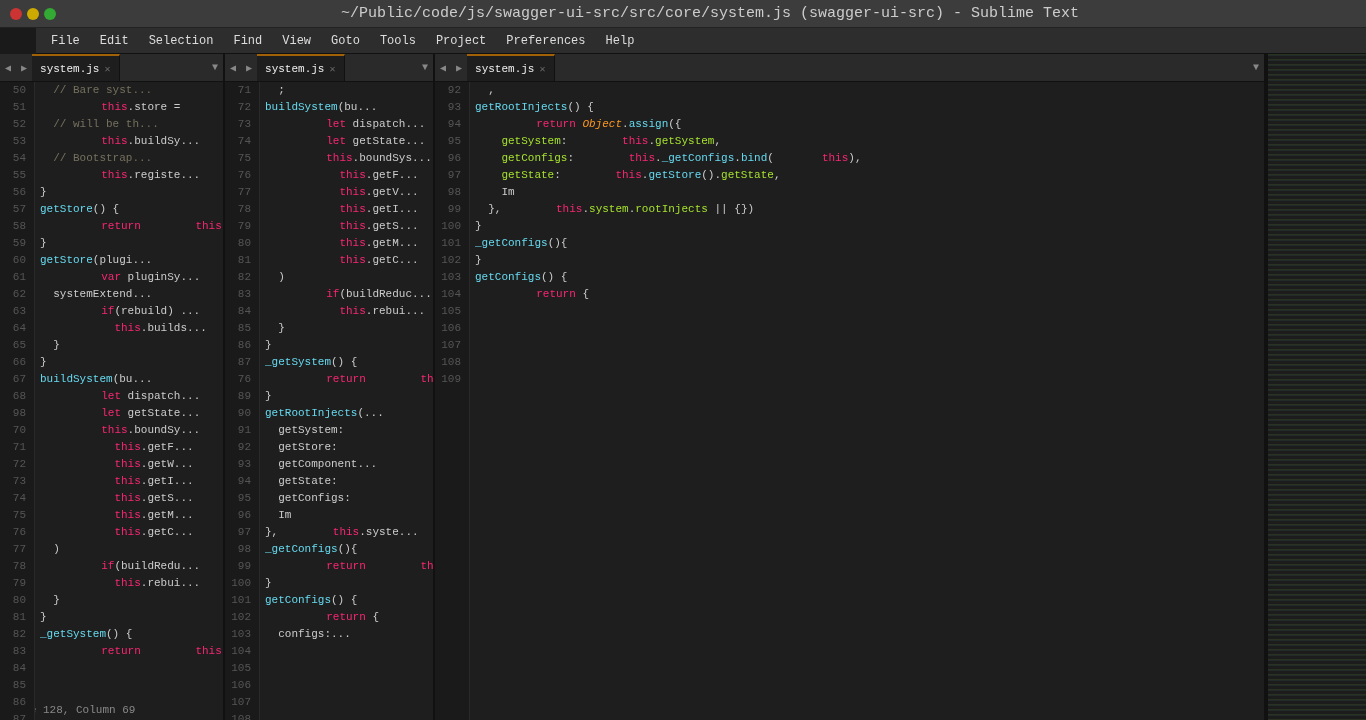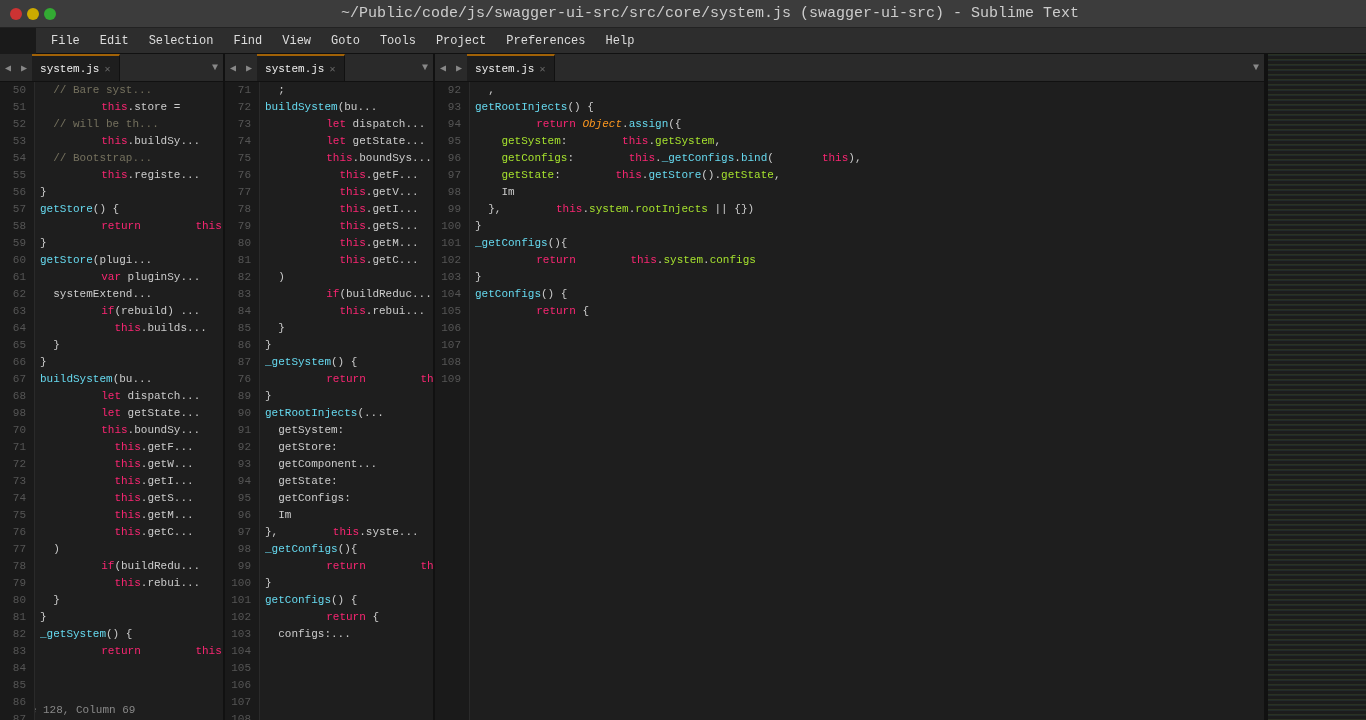--- a/index.html
+++ b/index.html
@@ -466,21 +466,20 @@
           <span class="code-line"><span class="fn">getRootInjects</span>() {</span>
           <span class="code-line">  <span class="kw">return</span> <span class="obj">Object</span>.<span class="fn">assign</span>({</span>
           <span class="code-line">    <span class="prop">getSystem</span>: <span class="kw">this</span>.<span class="prop">getSystem</span>,</span>
           <span class="code-line">    <span class="prop">getConfigs</span>: <span class="kw">this</span>.<span class="fn">_getConfigs</span>.<span class="fn">bind</span>(<span class="kw">this</span>),</span>
           <span class="code-line">    <span class="prop">getState</span>: <span class="kw">this</span>.<span class="fn">getStore</span>().<span class="prop">getState</span>,</span>
           <span class="code-line">    Im</span>
           <span class="code-line">  }, <span class="kw">this</span>.<span class="prop">system</span>.<span class="prop">rootInjects</span> || {})</span>
           <span class="code-line">}</span>
           <span class="code-line"></span>
           <span class="code-line"><span class="fn">_getConfigs</span>(){</span>
-          <span class="code-line">  <span class="kw">return</span> <span class="kw">this</span>.<span class="prop">system</span>.<span class="prop">configs</span></span>
           <span class="code-line">}</span>
           <span class="code-line"></span>
           <span class="code-line"><span class="fn">getConfigs</span>() {</span>
           <span class="code-line">  <span class="kw">return</span> {</span>
         </div>
       </div>
 
     </div>
 
     <div class="minimap-pane">

